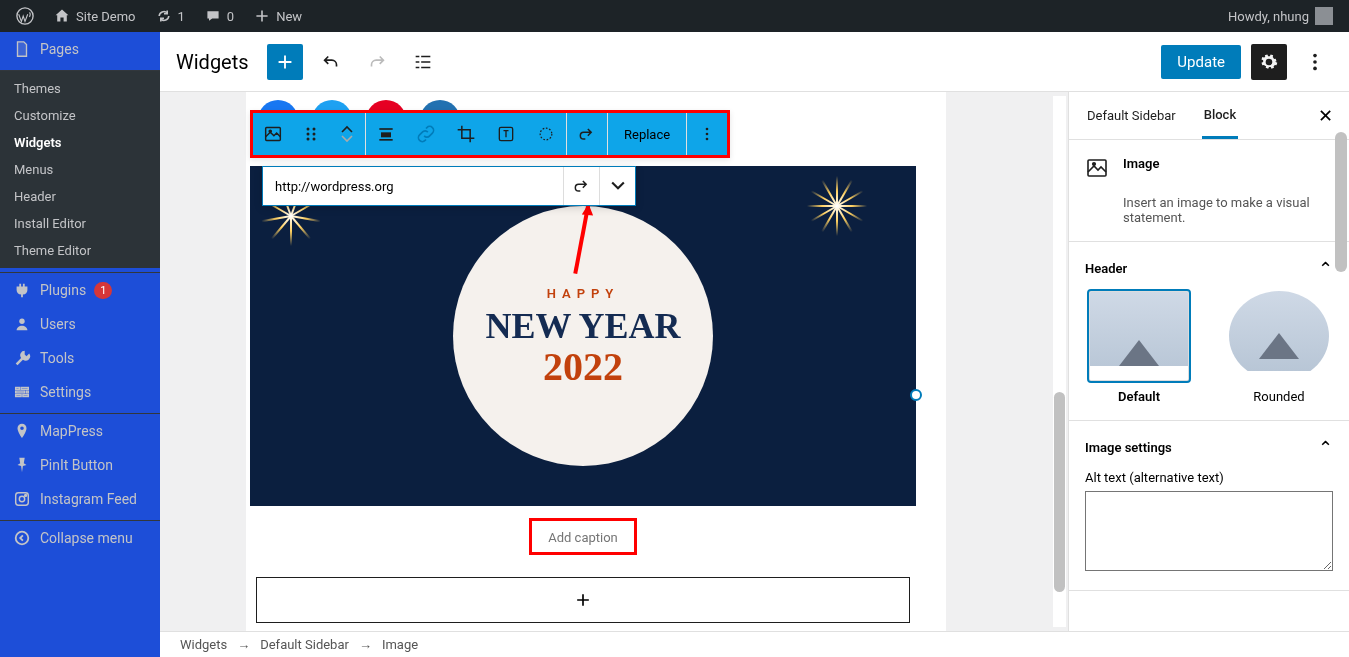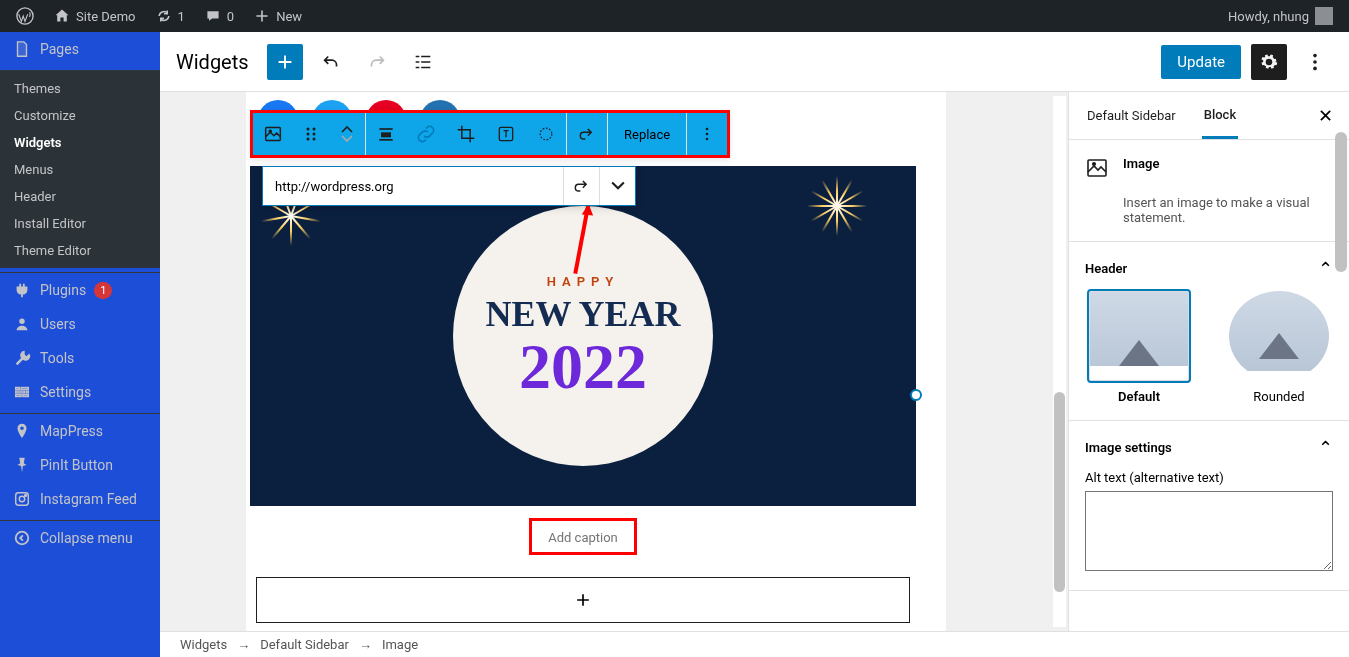--- a/index.html
+++ b/index.html
@@ -56,21 +56,21 @@
 .bt-btn.link{color:#007cba;}
 .bt-text-btn { padding:0 16px; height:48px; display:flex; align-items:center; cursor:pointer; font-size:13px;}
 .move-arrows{ width:14px; display:flex; flex-direction:column; align-items:center; gap:0px;}
 
 
 .image-block { position:absolute; top:74px; left:4px; right:30px;  }
 .nyimg { height:340px; background:#0b1f3f; position:relative; overflow:hidden;}
 .circle-white{ position:absolute; left:50%; top:50%; transform:translate(-50%,-50%); width:260px; height:260px; background:#f5f1ed; border-radius:50%; display:flex; flex-direction:column; align-items:center; justify-content:center; filter: drop-shadow(0 0 0 rgba(0,0,0,0));}
 .happy{ letter-spacing:6px; font-size:13px; color:#c2410c; font-weight:600;}
 .nyt{ font-family: Georgia, serif; font-size:36px; color:#142b52; font-weight:700; margin-top:4px;}
-.nyy{ font-family: Georgia, serif; font-size:64px; color:#6d28d9; font-weight:700; line-height:1;}
+.nyy{ font-family: Georgia, serif; font-size:40px; color:#c2410c; font-weight:700; line-height:1;}
 .resize-dot{ width:12px;height:12px; border:2px solid #007cba; background:#fff; border-radius:50%; position:absolute;}
 
 
 .link-input-box { position:absolute; top:74px; left:16px; display:flex; background:#fff; border:1px solid #007cba; height:40px; z-index:5; box-shadow:0 2px 8px rgba(0,0,0,0.15);}
 .link-input-box input { border:none; outline:none; padding:0 12px; width:300px; font-size:13px;}
 .link-sbtn { width:36px; display:flex; align-items:center; justify-content:center; border-left:1px solid #ddd; cursor:pointer;}
 .arrow-annot { position:absolute; top:110px; left:300px; color:#ff0000; font-size:40px; transform:rotate(-40deg); pointer-events:none; z-index:4;}
 
 .caption-row { text-align:center; margin-top:12px;}
 .caption-box{ border:3px solid #ff0000; display:inline-block; padding:6px 16px;}

